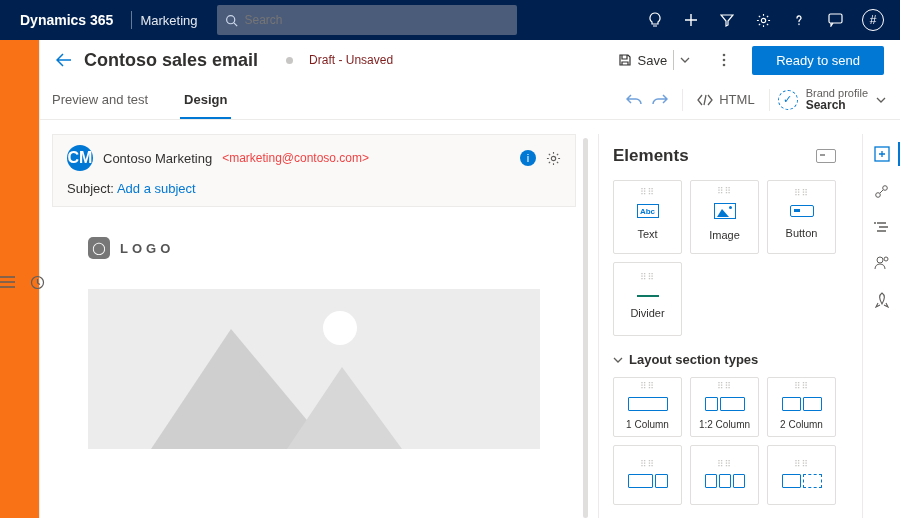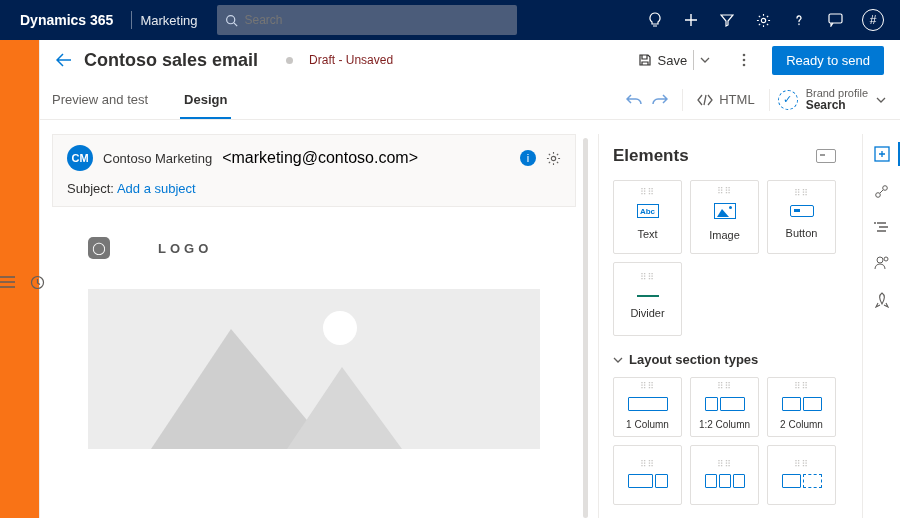--- a/index.html
+++ b/index.html
@@ -21,21 +21,21 @@
   
   .cmd { height: 40px; display: flex; align-items: center; padding: 0 16px 0 48px; gap: 10px; position: relative; }
   .back-icon { position: absolute; left: 56px; color: #0078d4; cursor: pointer; }
   .title { font-size: 18px; font-weight: 600; margin-left: 36px; }
   .status-dot { width: 7px; height: 7px; border-radius: 50%; background: #c8c6c4; margin-left: 18px; }
   .status-text { color: #7f1d1d; margin-left: 6px; font-size: 12px; }
   .cmd-spacer { flex: 1; }
   .save-group { display: flex; align-items: center; gap: 6px; color: #323130; cursor: pointer; padding: 4px 6px; }
   .save-split { border-left: 1px solid #c8c6c4; height: 20px; display: flex; align-items: center; padding: 0 6px; }
   .more-dots { padding: 0 10px; color: #605e5c; cursor: pointer; }
-  .primary-btn { background: #0078d4; color: #fff; padding: 7px 14px; border-radius: 2px; font-size: 13px; cursor: pointer; margin-left: 6px; }
+  .primary-btn { background: #0078d4; color: #fff; padding: 7px 24px; border-radius: 2px; font-size: 13px; cursor: pointer; margin-left: 6px; }
 
   
   .tabs-row { height: 40px; display: flex; align-items: center; padding-left: 48px; border-bottom: 1px solid #edebe9; }
   .tab { padding: 0 4px; height: 100%; display: flex; align-items: center; margin-right: 28px; font-size: 13px; color: #605e5c; cursor: pointer; position: relative; }
   .tab.active { color: #323130; font-weight: 600; }
   .tab.active::after { content: ""; position: absolute; bottom: 0; left: 0; right: 0; height: 2px; background: #0078d4; }
   .tab-right { margin-left: auto; display: flex; align-items: center; gap: 8px; padding-right: 14px; }
   .pill-btn { display: flex; align-items: center; gap: 6px; color: #605e5c; padding: 4px 6px; cursor: pointer; }
   .undo-redo { display: flex; gap: 10px; padding-right: 6px; }
   .undo-redo span { color: #8aa9d6; cursor: pointer; }
@@ -53,33 +53,33 @@
   .left-nav .nav-ic.active::before { content: ""; position: absolute; left: -11px; top: -2px; bottom: -2px; width: 2px; background: #0078d4; }
   .left-nav .user-badge { margin-top: auto; margin-bottom: 10px; width: 24px; height: 24px; background: #ca5010; color: #fff; font-size: 10px; font-weight: 600; display: flex; align-items: center; justify-content: center; border-radius: 2px; }
 
   .workspace { flex: 1; display: flex; padding: 14px 0 0 52px; gap: 12px; }
 
   .canvas-col { flex: 1; background: #fff; position: relative; }
   .scroll-fake { position: absolute; right: -2px; top: 4px; bottom: 0; width: 5px; background: #e1dfdd; border-radius: 3px; }
 
   .email-header-card { border: 1px solid #edebe9; background: #faf9f8; padding: 10px 14px; margin-right: 10px; }
   .sender-row { display: flex; align-items: center; gap: 10px; }
-  .sender-avatar { width: 26px; height: 26px; border-radius: 50%; background: #0078d4; color: #fff; font-size: 11px; font-weight: 600; display: flex; align-items: center; justify-content: center; }
+  .sender-avatar { width: 26px; height: 26px; border-radius: 50%; background: #0078d4; color: #fff; font-size: 16px; font-weight: 600; display: flex; align-items: center; justify-content: center; }
   .sender-name { font-size: 13px; }
-  .sender-email { color: #000000; font-size: 16px; }
+  .sender-email { color: #ef4444; font-size: 12px; }
   .header-right { margin-left: auto; display: flex; gap: 10px; align-items: center; }
   .info-dot { width: 16px; height: 16px; border-radius: 50%; background: #0078d4; color: #fff; font-size: 11px; display: flex; align-items: center; justify-content: center; }
   .gear { color: #605e5c; cursor: pointer; }
   .subject-row { margin-top: 10px; font-size: 13px; }
   .subject-row .link { color: #0078d4; cursor: pointer; }
 
   .email-body { padding: 30px 36px 0; margin-right: 10px; }
   .logo-row { display: flex; align-items: center; gap: 10px; margin-bottom: 30px; }
   .logo-ic { width: 22px; height: 22px; background: #777; border-radius: 5px; display: flex; align-items: center; justify-content: center; color: #fff; font-size: 12px; }
-  .logo-text { letter-spacing: 4px; font-size: 13px; color: #555; font-weight: 600; margin-left: 38px; }
+  .logo-text { letter-spacing: 4px; font-size: 13px; color: #555; font-weight: 600; }
   .img-ph { height: 160px; background: #ececec; position: relative; overflow: hidden; }
   .img-ph .sun { width: 34px; height: 34px; border-radius: 50%; background: #fff; position: absolute; left: 52%; top: 22px; }
   .img-ph .m1 { position: absolute; bottom: 0; left: 14%; width: 0; height: 0; border-left: 80px solid transparent; border-right: 100px solid transparent; border-bottom: 120px solid #cfcfcf; }
   .img-ph .m2 { position: absolute; bottom: 0; left: 44%; width: 0; height: 0; border-left: 55px solid transparent; border-right: 60px solid transparent; border-bottom: 82px solid #d7d7d7; }
 
   
   .panel { width: 252px; border-left: 1px solid #edebe9; padding: 12px 14px 0; overflow: hidden; }
   .panel-head { display: flex; align-items: center; justify-content: space-between; margin-bottom: 14px; }
   .panel-title { font-size: 17px; font-weight: 600; }
   .card-ic { width: 20px; height: 14px; border: 1px solid #999; border-radius: 2px; position: relative; }

